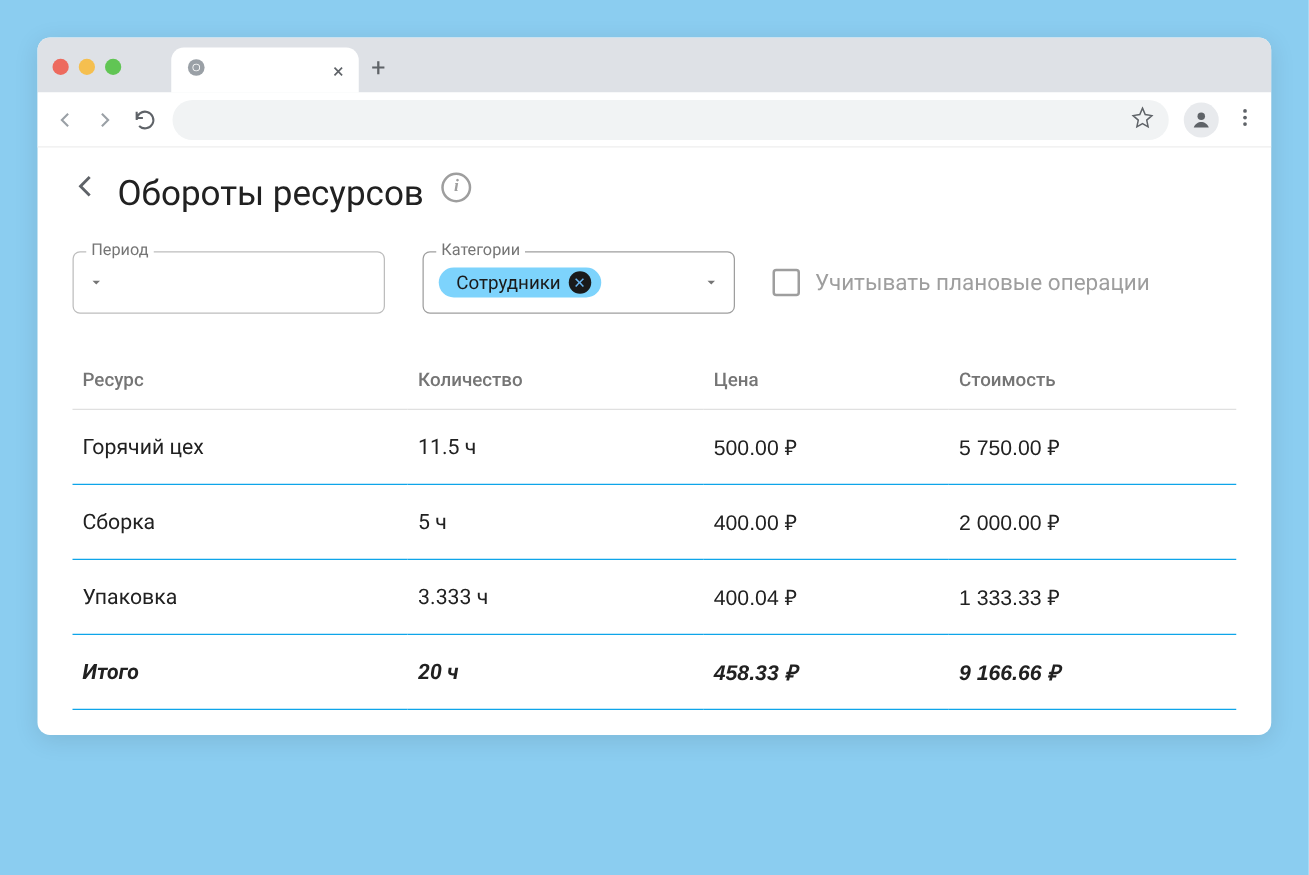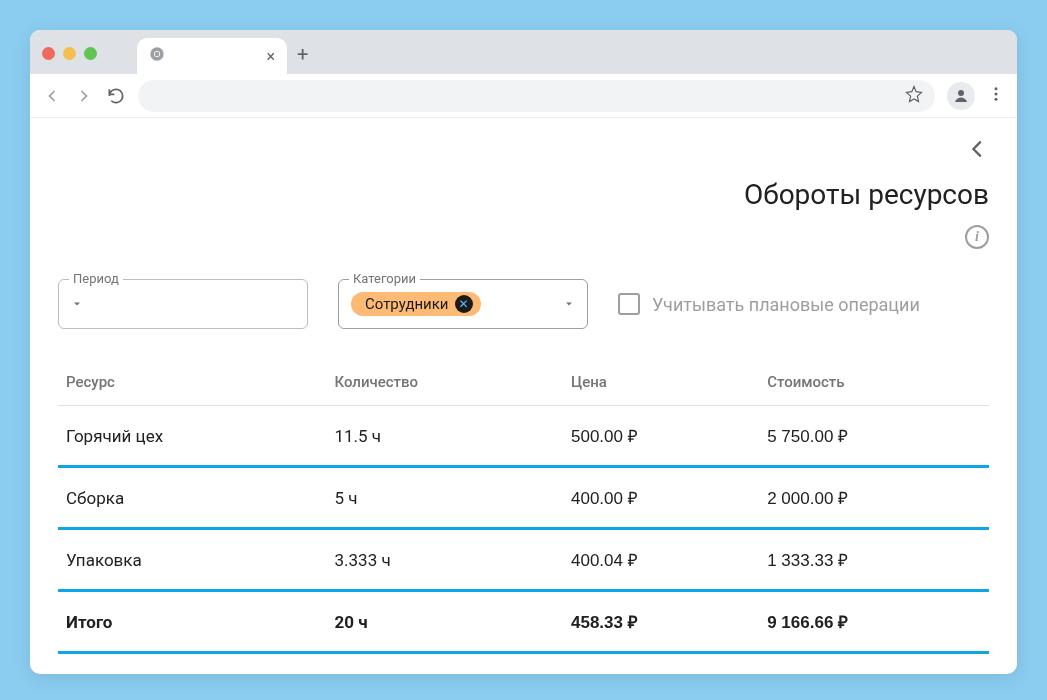--- a/index.html
+++ b/index.html
@@ -73,24 +73,23 @@
   .avatar {
     width: 28px; height: 28px; border-radius: 50%; background: #e8eaed;
     display:flex; align-items:center; justify-content:center; color:#5f6368;
   }
   .menu-dots { color:#5f6368; }
   .page {
     padding: 20px 28px;
   }
   .page-header {
     display: flex;
-    align-items: flex-end;
+    align-items: flex-start;
     gap: 14px;
     margin-bottom: 30px;
-    flex-direction: column;
   }
   .back-chevron { color: #5f6368; }
   .page-title { font-size: 28px; font-weight: 400; color: #212121; }
   .info-icon {
     width: 24px; height: 24px; border: 2px solid #9e9e9e; border-radius: 50%;
     display:flex; align-items:center; justify-content:center; color:#9e9e9e;
     font-family: serif; font-style: italic; font-weight:bold; font-size:14px;
   }
   .filters {
     display: flex;
@@ -114,21 +113,21 @@
     top: -9px;
     left: 10px;
     background: #fff;
     padding: 0 4px;
     font-size: 13px;
     color: #757575;
   }
   .field-value { font-size: 18px; color: #212121; flex:1; }
   .dropdown-caret { color: #757575; }
   .chip {
-    background: #fdba74;
+    background: #7dd3fc;
     border-radius: 14px;
     padding: 3px 8px 3px 14px;
     display: flex;
     align-items: center;
     gap: 6px;
     font-size: 15px;
     color: #1a1a1a;
   }
   .chip-x {
     background: #1a1a1a;
@@ -149,23 +148,23 @@
     font-weight: 500;
     color: #757575;
     padding: 14px 8px;
     border-bottom: 1px solid #e0e0e0;
   }
   th.right, td.right { text-align: left; }
   td {
     padding: 18px 8px;
     font-size: 17px;
     color: #212121;
-    border-bottom: 3px solid #0ea5e9;
-  }
-  tr.total td { font-weight: 700; }
+    border-bottom: 1px solid #0ea5e9;
+  }
+  tr.total td { font-weight: 700; font-style: italic; }
   .ruble { font-family: Arial, sans-serif; }
 </style>
 </head>
 <body>
 
 <div class="browser-window">
   <div class="chrome-top">
     <div class="traffic-lights">
       <div class="tl tl-red"></div>
       <div class="tl tl-yellow"></div>

